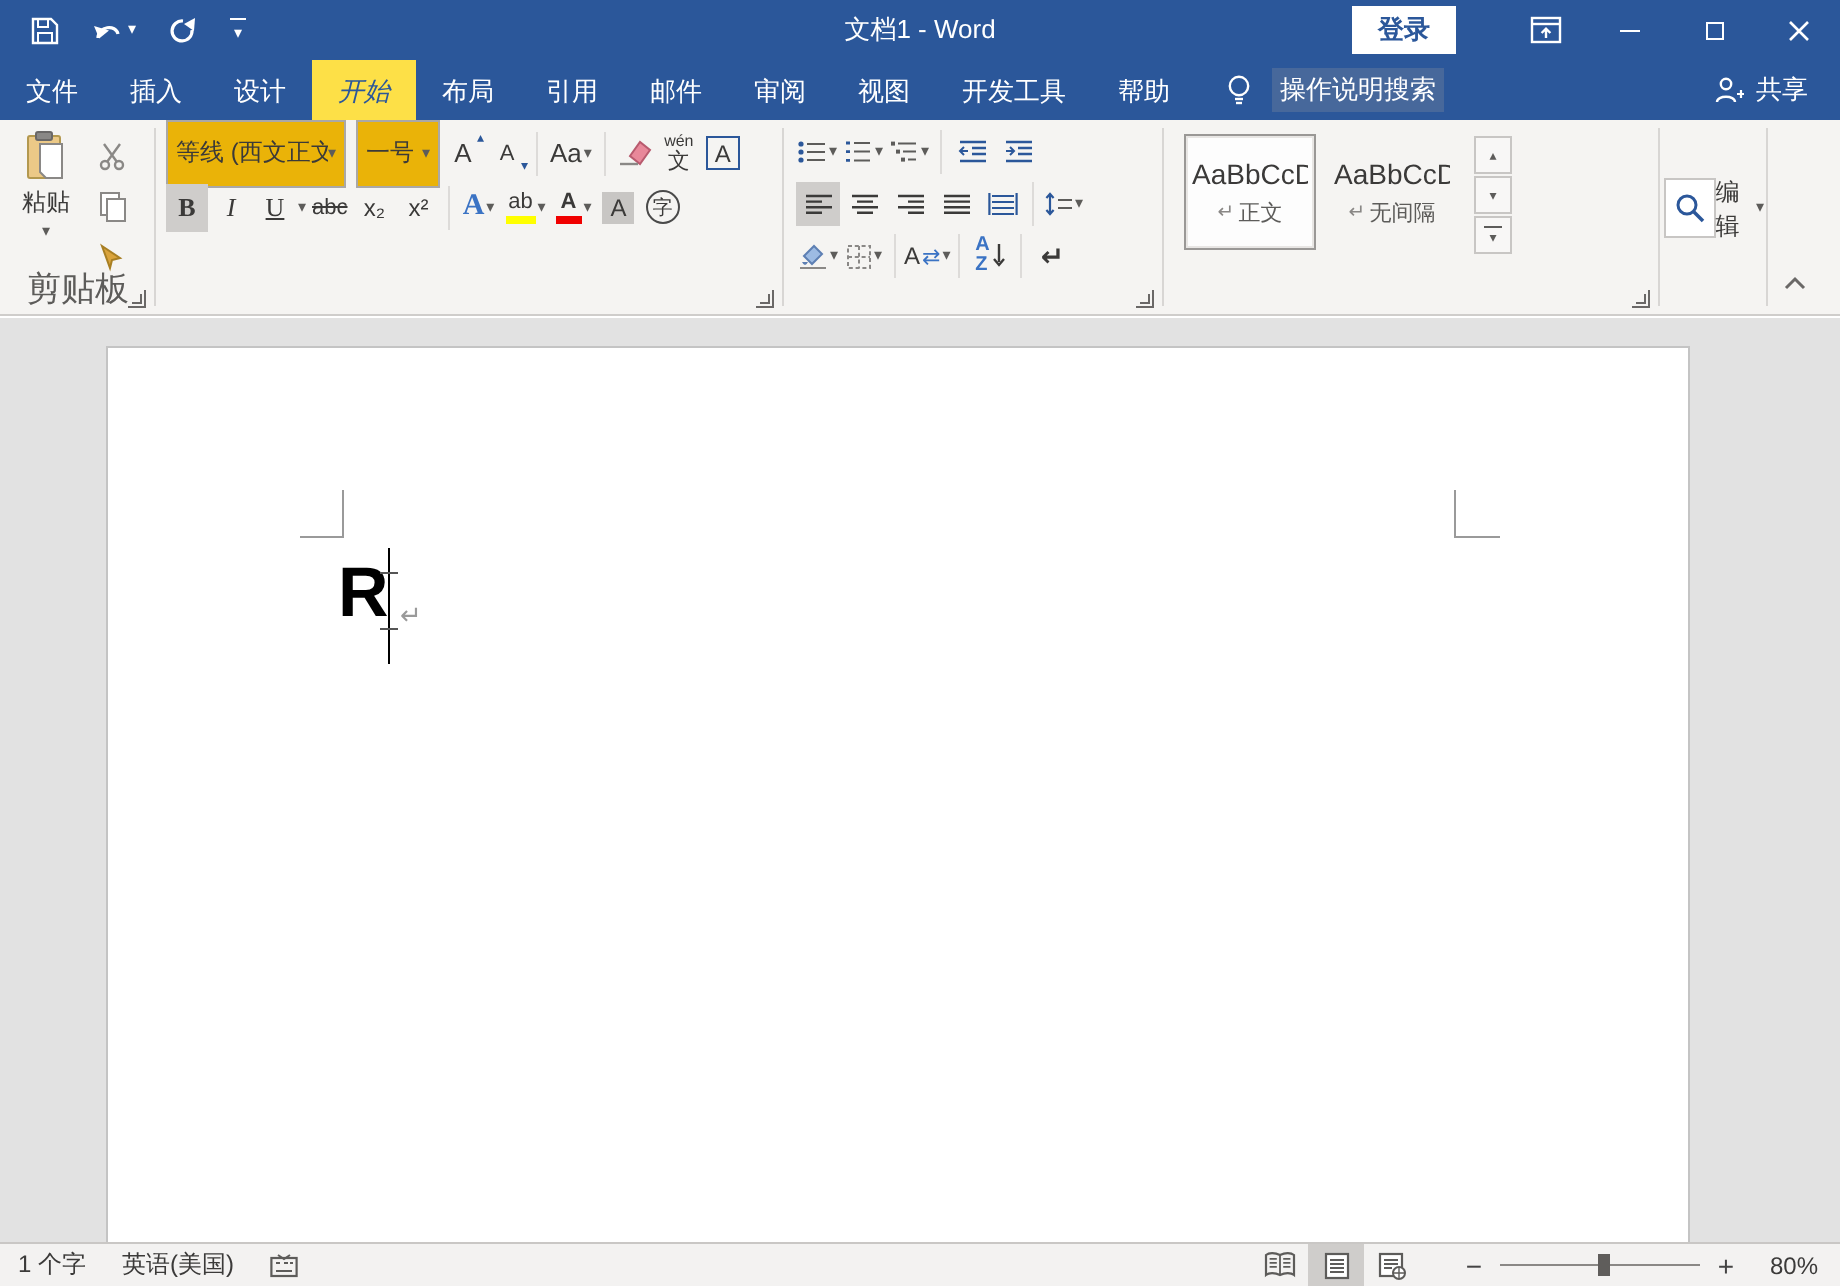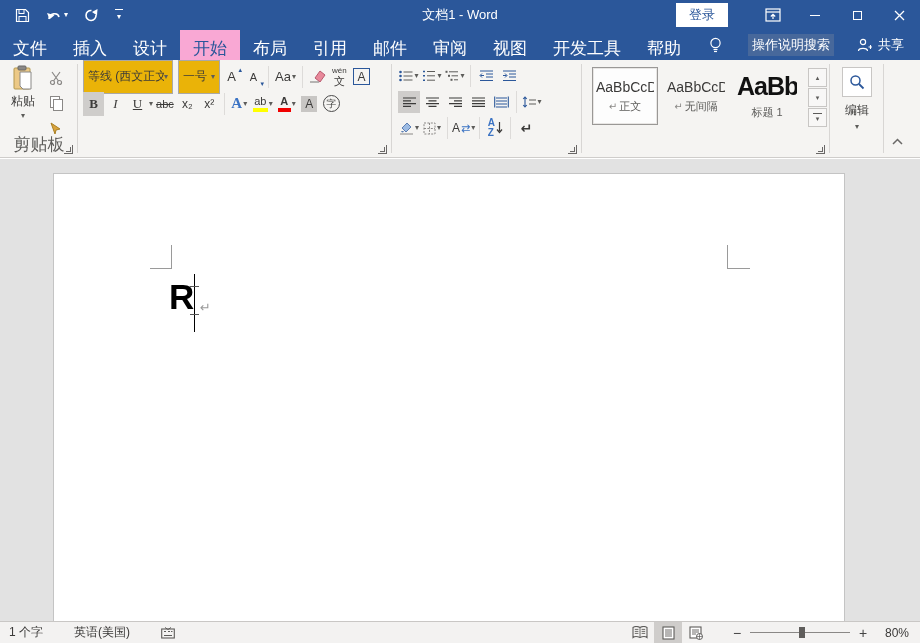--- a/index.html
+++ b/index.html
@@ -4,33 +4,33 @@
 <style>
   * { box-sizing: border-box; margin: 0; padding: 0; }
   html,body { width:920px; height:643px; overflow:hidden; }
   body { font-family:"Liberation Sans","DejaVu Sans",sans-serif; position:relative; background:#fff; font-size:13px; }
 
   
   .titlebar { position:absolute; top:0; left:0; right:0; height:30px; background:#2b579a; color:#fff; display:flex; align-items:center; }
   .qat { display:flex; align-items:center; gap:16px; padding-left:15px; z-index:2; }
   .qat .qbtn { display:flex; align-items:center; gap:2px; cursor:default; }
   .title-center { position:absolute; left:0; right:0; top:0; height:30px; display:flex; align-items:center; justify-content:center; font-size:13px; z-index:1; }
-  .tb-right { margin-left:auto; display:flex; align-items:center; z-index:2; }
+  .tb-right { margin-left:auto; display:flex; align-items:center; z-index:2;font-weight:bold; }
   .signin-btn { background:#fff; color:#2b579a; font-size:13px; padding:3px 13px; margin-right:24px; }
   .winbtn { width:42px; height:30px; display:flex; align-items:center; justify-content:center; }
   .min-glyph { width:10px; height:1px; background:#fff; display:block; }
   .max-glyph { width:9px; height:9px; border:1px solid #fff; display:block; }
   .qat-more { display:flex; flex-direction:column; align-items:center; }
   .qat-more .bar { width:8px; height:1px; background:#fff; margin-bottom:1px; }
 
   
   .tabrow { position:absolute; top:30px; left:0; right:0; height:30px; background:#2b579a; display:flex; align-items:stretch; color:#fff; }
-  .tab { padding:7px 13px 0; font-size:17px; }
-  .tab.active { background:#f9a8d4; color:#2b579a; }
-  .searchzone { display:flex; align-items:center; margin-left:14px; gap:25px; }
+  .tab { padding:7px 13px 0; font-size:13px; }
+  .tab.active { background:#fde047; color:#2b579a;font-style:italic; }
+  .searchzone { display:flex; align-items:center; margin-left:14px; gap:9px; }
   .search-label { background:#47689b; padding:2px 4px; font-size:13px; color:#fff; }
   .share { margin-left:auto; display:flex; align-items:center; gap:6px; padding-right:16px; font-size:13px; }
 
   
   .ribbon { position:absolute; top:60px; left:0; right:0; height:98px; background:#f5f4f2; border-bottom:1px solid #cfcdcb; display:flex; color:#3b3a39; }
   .rgroup { position:relative; flex:0 0 auto; padding:3px 2px 16px; }
   .rgroup::after { content:""; position:absolute; right:0; top:4px; bottom:4px; width:1px; background:#d8d6d4; }
   .glabel { position:absolute; bottom:1px; left:0; right:0; text-align:center; font-size:17px; color:#5d5c5a; }
   .launcher { position:absolute; bottom:3px; right:5px; width:9px; height:9px; border-right:1px solid #6a6867; border-bottom:1px solid #6a6867; }
   .launcher::after { content:""; position:absolute; right:1px; bottom:1px; width:4px; height:4px; border-right:1px solid #6a6867; border-bottom:1px solid #6a6867; }
@@ -86,41 +86,41 @@
   .scard.selected { border:1px solid #9a9896; background:#fdfdfd; box-shadow:0 0 0 1px #e8e6e4 inset; }
   .spreview { font-size:14px; color:#3b3a39; white-space:nowrap; overflow:hidden; max-width:58px; }
   .spreview.h1 { font-size:25px; font-weight:bold; color:#111; max-width:60px; letter-spacing:-1px; }
   .sname { font-size:11px; color:#5d5c5a; margin-top:4px; white-space:nowrap; display:flex; gap:2px; align-items:center; }
   .sname .mk { color:#8a8886; font-size:10px; }
   .sscroll { display:flex; flex-direction:column; gap:1px; margin:5px 0 0 4px; }
   .sscroll .sbtn { width:19px; height:19px; border:1px solid #c8c6c4; background:#f8f7f6; display:flex; flex-direction:column; align-items:center; justify-content:center; font-size:7px; color:#5d5c5a; }
   .sbtn .bar { width:9px; height:1px; background:#5d5c5a; margin-bottom:1px; }
 
   
-  .g-edit { width:54px; display:flex; flex-direction:column; align-items:center; }
+  .g-edit { width:54px; display:flex; flex-direction:row; align-items:center; }
   .search-btn { width:30px; height:30px; border:1px solid #c8c6c4; background:#fff; display:flex; align-items:center; justify-content:center; margin-top:4px; }
   .edit-label { font-size:12px; margin-top:5px; }
   .g-edit .dd { margin-top:4px; }
   .chevron-zone { flex:1; position:relative; }
   .collapse-btn { position:absolute; right:12px; bottom:8px; width:22px; height:16px; display:flex; align-items:center; justify-content:center; }
 
   
   .docarea { position:absolute; top:159px; left:0; right:0; bottom:22px; background:#e2e2e2; overflow:hidden; }
   .page { position:absolute; left:53px; top:14px; width:792px; height:600px; background:#fff; border:1px solid #c4c4c4; border-bottom:none; }
   .crop-tl { position:absolute; left:96px; top:71px; width:22px; height:24px; border-right:1px solid #9a9a9a; border-bottom:1px solid #9a9a9a; }
   .crop-tr { position:absolute; left:673px; top:71px; width:23px; height:24px; border-left:1px solid #9a9a9a; border-bottom:1px solid #9a9a9a; }
   .doctext { position:absolute; left:115px; top:104px; font-size:35px; line-height:1.1; font-weight:bold; color:#000; }
   .caret { position:absolute; left:140px; top:100px; width:1px; height:58px; background:#000; }
   .ibeam-top { position:absolute; left:136px; top:112px; width:9px; height:1px; background:#555; }
   .ibeam-bot { position:absolute; left:136px; top:140px; width:9px; height:1px; background:#555; }
   .pilcrow { position:absolute; left:146px; top:126px; color:#9a9a9a; font-size:13px; }
 
   
   .statusbar { position:absolute; bottom:0; left:0; right:0; height:22px; background:#f3f2f1; border-top:1px solid #c9c7c5; display:flex; align-items:center; font-size:12px; color:#3b3a39; }
-  .sb-left { display:flex; align-items:center; gap:13px; }
+  .sb-left { display:flex; align-items:center; gap:0; }
   .sb-item { padding:0 9px; }
   .sb-right { margin-left:auto; display:flex; align-items:center; }
   .viewbtn { width:28px; height:21px; display:flex; align-items:center; justify-content:center; }
   .viewbtn.on { background:#cfcdcb; }
   .zoomctl { display:flex; align-items:center; margin-left:16px; }
   .zbtn { width:22px; text-align:center; font-size:14px; color:#444; }
   .ztrack { position:relative; width:100px; height:1px; background:#8a8886; margin:0 2px; }
   .zthumb { position:absolute; left:49px; top:-5px; width:6px; height:11px; background:#5f5d5b; }
   .zoomlabel { width:46px; text-align:center; }
 
@@ -448,26 +448,20 @@
             <span>正文</span>
           </span>
       </div>
       <div class="scard">
         <span class="spreview">AaBbCcDc</span>
         <span class="sname">
             <span class="mk">↵</span>
             <span>无间隔</span>
           </span>
       </div>
-      <div class="scard">
-        <span class="spreview h1">AaBb</span>
-        <span class="sname">
-            <span>标题 1</span>
-          </span>
-      </div>
     </div>
     <div class="sscroll">
       <span class="sbtn">
           <span>▴</span>
         </span>
       <span class="sbtn">
           <span>▾</span>
         </span>
       <span class="sbtn">
           <span class="bar"></span>

